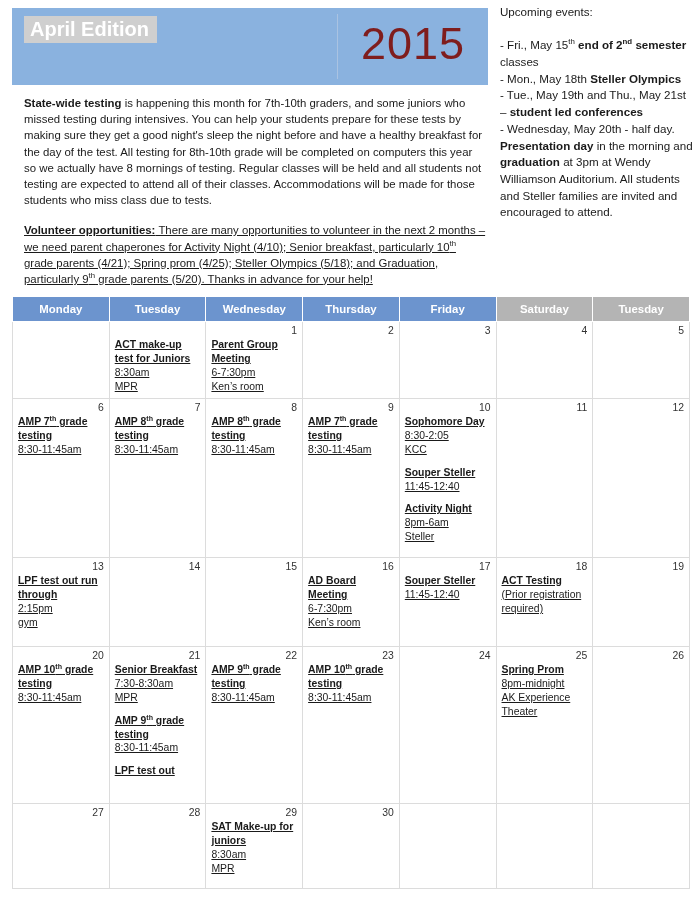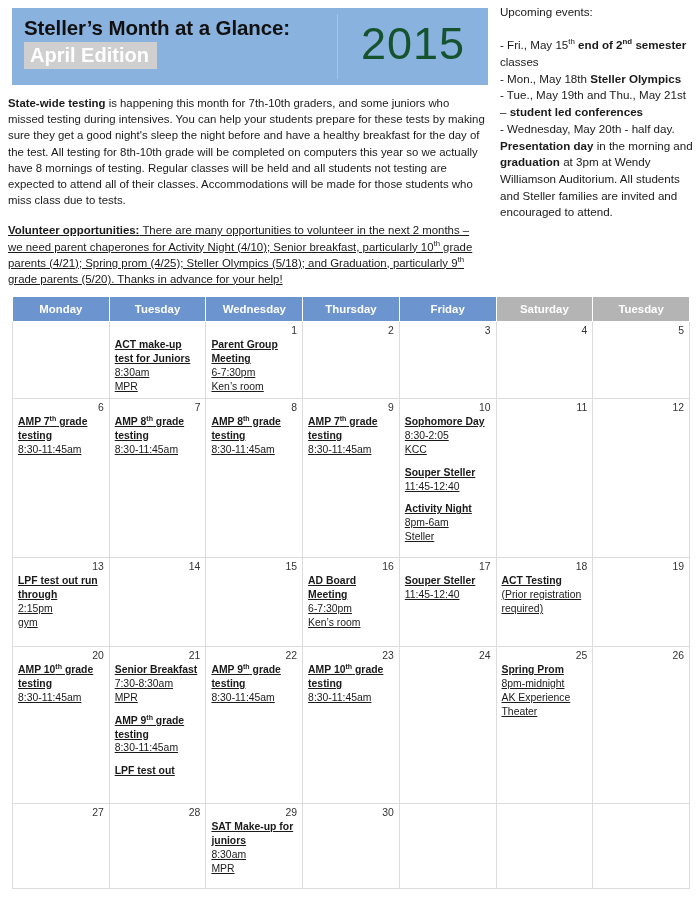--- a/index.html
+++ b/index.html
@@ -39,30 +39,30 @@
     display:inline-block;align-self:flex-start;
     background:#cfcfcf;color:#ffffff;
     font-size:20px;font-weight:bold;
     padding:1px 8px 2px 6px;margin-top:2px;line-height:1.2;
   }
   .banner-divider{
     width:1px;background:#aac3e2;margin:6px 0 6px 0;
   }
   .banner-year{
     flex:0 0 150px;
-    color:#14532d;
+    color:#7f1d1d;
     font-size:45px;
     font-weight:300;
     letter-spacing:1px;
     display:flex;align-items:center;justify-content:center;
     padding-bottom:6px;
   }
 
   .para{
-    margin:10px 10px 0 8px;
+    margin:10px 10px 0 24px;
     font-size:11.4px;
     line-height:1.42;
     text-align:left;
     color:#1a1a1a;
   }
   .para b{font-weight:bold;}
   sup{font-size:0.68em;vertical-align:super;line-height:0;}
 
   .events{
     font-size:11.6px;
@@ -129,21 +129,20 @@
 </head>
 <body>
 
 <div class="page">
 
   <div class="top">
     <div class="left-col">
 
       <div class="banner">
         <div class="banner-titles">
-          <div class="banner-line1">Steller’s Month at a Glance:</div>
           <div class="banner-line2">April Edition</div>
         </div>
         <div class="banner-divider"></div>
         <div class="banner-year">2015</div>
       </div>
 
       <div class="para">
         <b>State-wide testing</b><span> is happening this month for 7th-10th graders, and some juniors who missed testing during intensives.  You can help your students prepare for these tests by making sure they get a good night's sleep the night before and have a healthy breakfast for the day of the test.  All testing for 8th-10th grade will be completed on computers this year so we actually have 8 mornings of testing.  Regular classes will be held and all students not testing are expected to attend all of their classes.  Accommodations will be made for those students who miss class due to tests.</span>
       </div>
 

